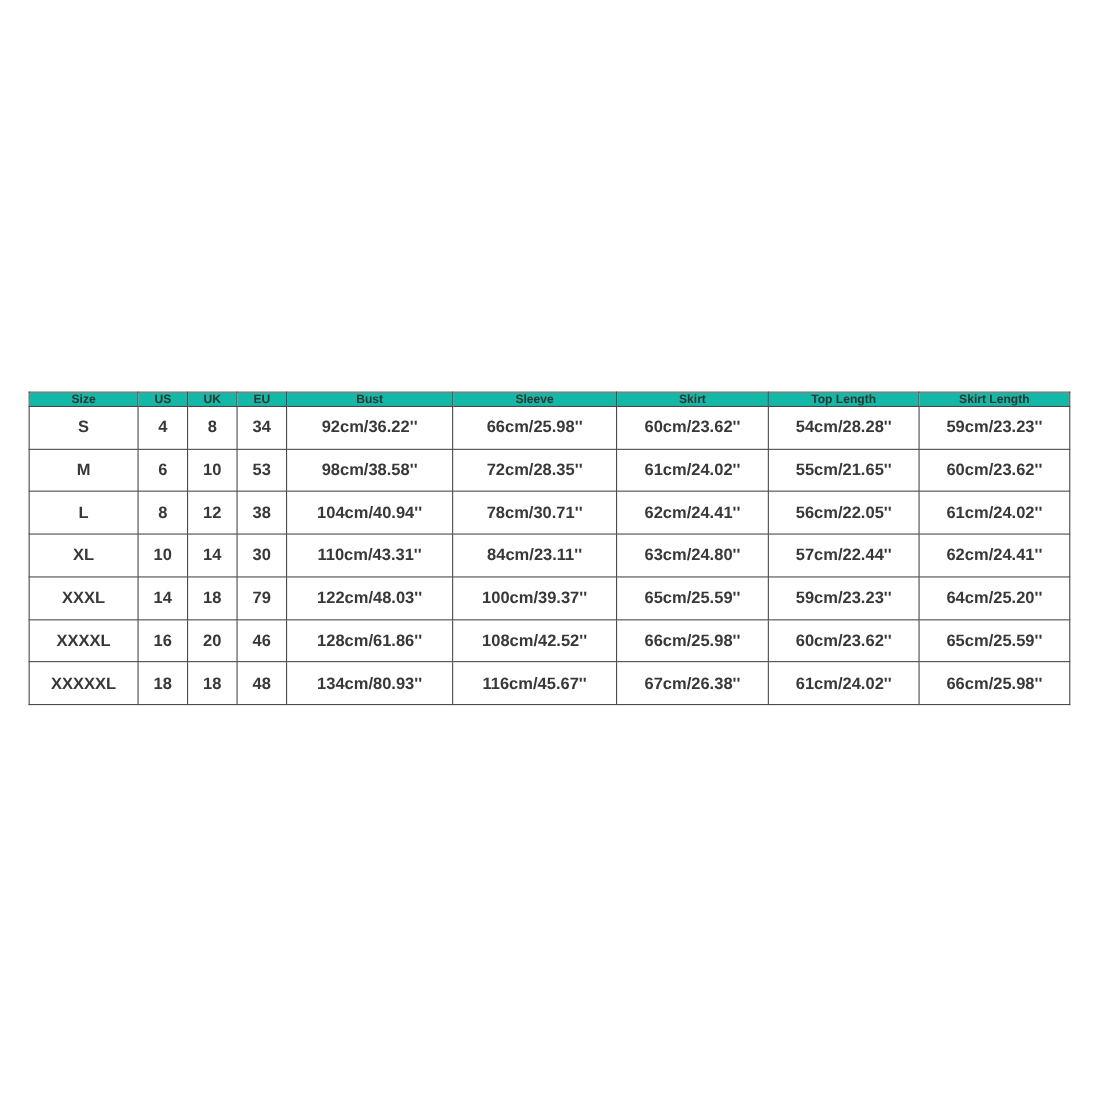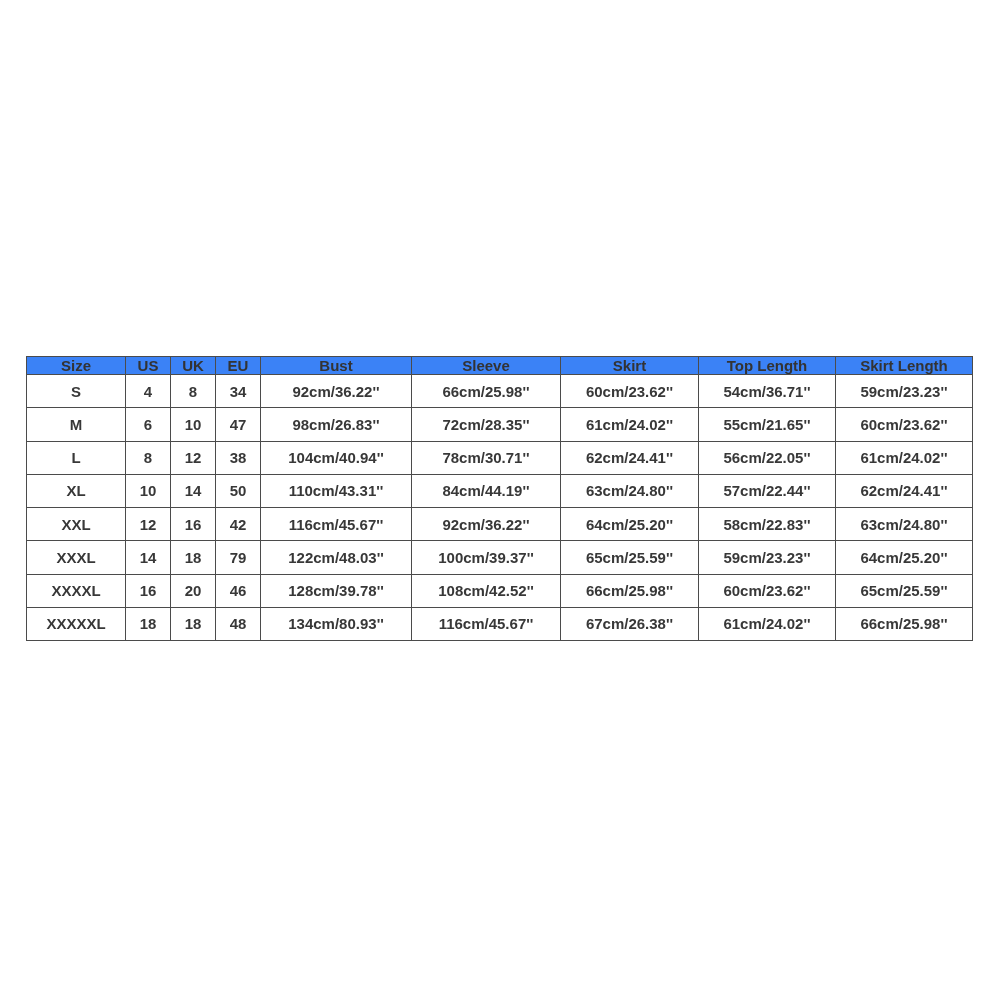--- a/index.html
+++ b/index.html
@@ -30,23 +30,23 @@
     text-align: center;
     vertical-align: middle;
     font-weight: bold;
     font-size: 15px;
     color: #383838;
     padding: 0;
     white-space: nowrap;
     overflow: hidden;
   }
   .size-table th {
-    font-size: 15px;
+    font-size: 11px;
     color: #333333;
-    background: #3b82f6;
+    background: #14b8a6;
   }
   col.c-size { width: 99px; }
   col.c-us   { width: 45px; }
   col.c-uk   { width: 45px; }
   col.c-eu   { width: 45px; }
   col.c-bust { width: 151px; }
   col.c-waist{ width: 149px; }
   col.c-sleeve { width: 138px; }
   col.c-toplen { width: 137px; }
   col.c-skirtlen { width: 137px; }
@@ -82,84 +82,73 @@
     </thead>
     <tbody>
         <tr>
           <td>S</td>
           <td>4</td>
           <td>8</td>
           <td>34</td>
           <td>92cm/36.22''</td>
           <td>66cm/25.98''</td>
           <td>60cm/23.62''</td>
-          <td>54cm/36.71''</td>
+          <td>54cm/28.28''</td>
           <td>59cm/23.23''</td>
         </tr>
         <tr>
           <td>M</td>
           <td>6</td>
           <td>10</td>
-          <td>47</td>
-          <td>98cm/26.83''</td>
+          <td>53</td>
+          <td>98cm/38.58''</td>
           <td>72cm/28.35''</td>
           <td>61cm/24.02''</td>
           <td>55cm/21.65''</td>
           <td>60cm/23.62''</td>
         </tr>
         <tr>
           <td>L</td>
           <td>8</td>
           <td>12</td>
           <td>38</td>
           <td>104cm/40.94''</td>
           <td>78cm/30.71''</td>
           <td>62cm/24.41''</td>
           <td>56cm/22.05''</td>
           <td>61cm/24.02''</td>
         </tr>
         <tr>
           <td>XL</td>
           <td>10</td>
           <td>14</td>
-          <td>50</td>
+          <td>30</td>
           <td>110cm/43.31''</td>
-          <td>84cm/44.19''</td>
+          <td>84cm/23.11''</td>
           <td>63cm/24.80''</td>
           <td>57cm/22.44''</td>
           <td>62cm/24.41''</td>
-        </tr>
-        <tr>
-          <td>XXL</td>
-          <td>12</td>
-          <td>16</td>
-          <td>42</td>
-          <td>116cm/45.67''</td>
-          <td>92cm/36.22''</td>
-          <td>64cm/25.20''</td>
-          <td>58cm/22.83''</td>
-          <td>63cm/24.80''</td>
         </tr>
         <tr>
           <td>XXXL</td>
           <td>14</td>
           <td>18</td>
           <td>79</td>
           <td>122cm/48.03''</td>
           <td>100cm/39.37''</td>
           <td>65cm/25.59''</td>
           <td>59cm/23.23''</td>
           <td>64cm/25.20''</td>
         </tr>
         <tr>
           <td>XXXXL</td>
           <td>16</td>
           <td>20</td>
           <td>46</td>
-          <td>128cm/39.78''</td>
+          <td>128cm/61.86''</td>
           <td>108cm/42.52''</td>
           <td>66cm/25.98''</td>
           <td>60cm/23.62''</td>
           <td>65cm/25.59''</td>
         </tr>
         <tr>
           <td>XXXXXL</td>
           <td>18</td>
           <td>18</td>
           <td>48</td>

